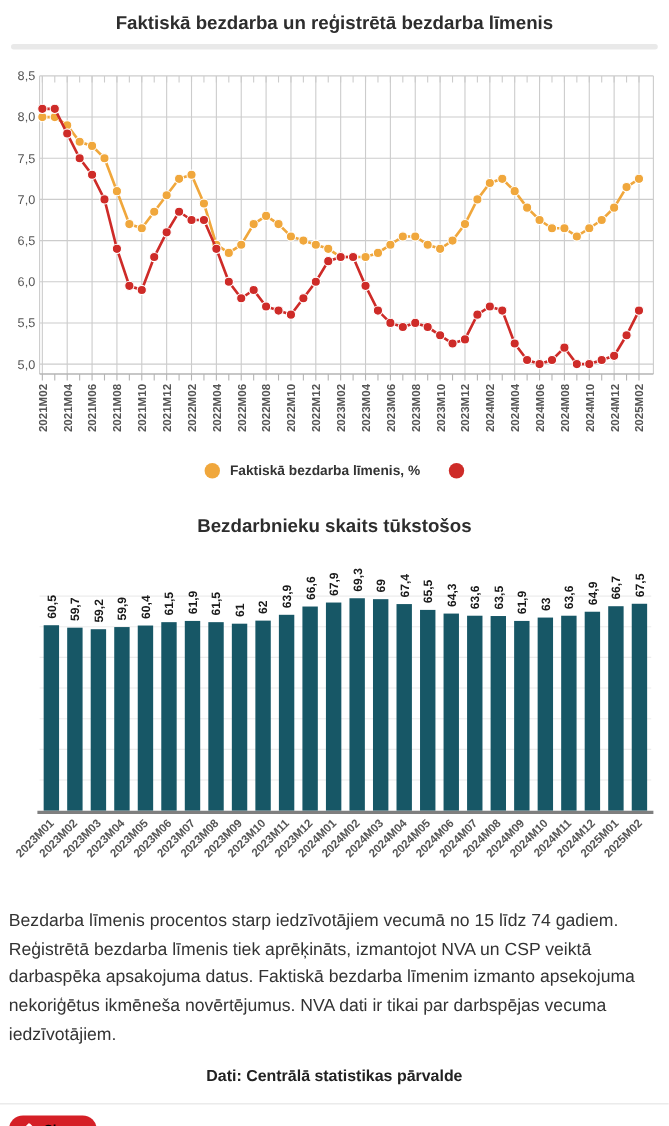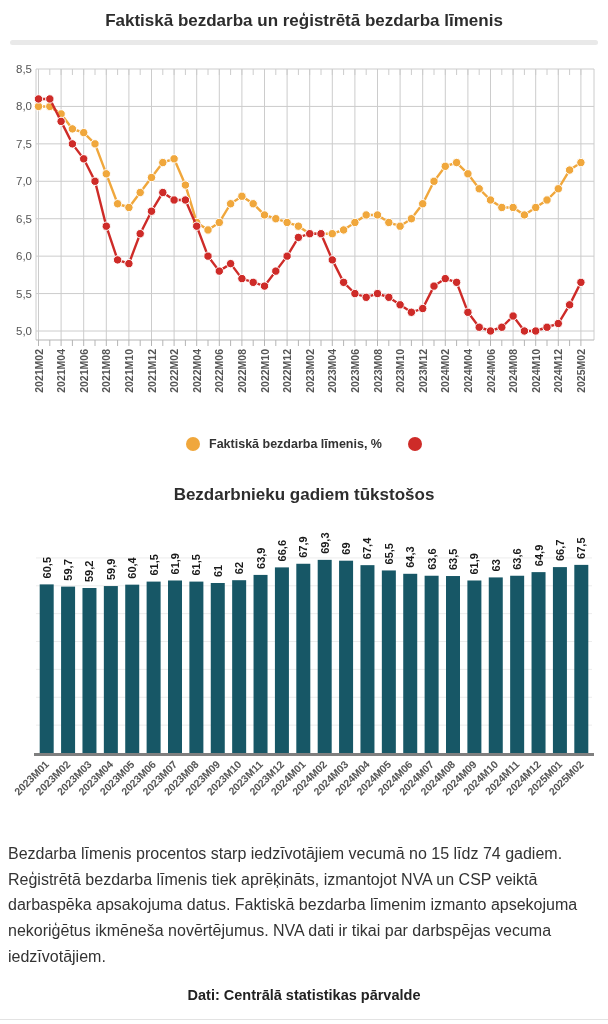--- a/index.html
+++ b/index.html
@@ -1,20 +1,20 @@
 <!DOCTYPE html>
 <html><head>
 <meta charset="utf-8">
 <style>
   html,body{margin:0;padding:0;background:#fff;}
   body{width:608px;height:1024px;font-family:"Liberation Sans",sans-serif;overflow:hidden;position:relative;}
   .page-title{margin:10px 10px 0;font-size:17px;line-height:1.25;font-weight:bold;color:#2d2d2d;text-align:center;}
   .title-divider{height:5px;background:#e9e9e9;border-radius:3px;margin:9px 10px 0;}
   svg{display:block;}
-  .legend{display:flex;justify-content:center;align-items:center;gap:26px;margin-top:28px;height:22px;}
+  .legend{display:flex;justify-content:center;align-items:center;gap:26px;margin-top:12px;height:22px;}
   .legend-item{display:flex;align-items:center;gap:9px;}
   .legend-dot{width:14px;height:14px;border-radius:50%;}
   .legend-label{font-size:12.5px;font-weight:600;color:#333;}
   .bar-title{margin:30px 10px 0;font-size:17px;font-weight:bold;color:#2d2d2d;text-align:center;}
   .footer-note{margin:14px 8px 0;font-size:16px;line-height:1.6;color:#333;}
   .source-line{margin:18px 8px 0;font-size:14.5px;font-weight:600;color:#222;text-align:center;}
   .bottom-divider{height:1px;background:#e3e3e3;margin:16px 0 0;}
   .bottom-row{display:flex;justify-content:space-between;align-items:flex-start;padding:10px 8px 0 8px;}
   .share-button{display:inline-flex;align-items:flex-start;gap:7px;background:#d51f26;color:#000000;border:none;border-radius:14px;padding:6px 15px 6px 12px;font-size:12px;font-weight:bold;font-family:"Liberation Sans",sans-serif;cursor:pointer;}
   .leta-logo{display:flex;align-items:center;gap:7px;margin-top:12px;margin-right:4px;}
@@ -299,21 +299,21 @@
 <div class="legend">
   <div class="legend-item">
     <span class="legend-dot" id="legend-dot-0" style="background: rgb(240, 167, 60);"></span>
     <span class="legend-label">Faktiskā bezdarba līmenis, %</span>
   </div>
   <div class="legend-item">
     <span class="legend-dot" id="legend-dot-1" style="background: rgb(206, 43, 40);"></span>
   </div>
 </div>
 
-<h2 class="bar-title">Bezdarbnieku gadiem tūkstošos</h2>
+<h2 class="bar-title">Bezdarbnieku skaits tūkstošos</h2>
 
 <svg id="bar-chart" width="608" height="322" viewBox="0 0 608 322">
     <line x1="36" y1="220.13" x2="592" y2="220.13" stroke="#ececec" stroke-width="1"></line>
     <line x1="36" y1="192.26" x2="592" y2="192.26" stroke="#ececec" stroke-width="1"></line>
     <line x1="36" y1="164.39" x2="592" y2="164.39" stroke="#ececec" stroke-width="1"></line>
     <line x1="36" y1="136.52" x2="592" y2="136.52" stroke="#ececec" stroke-width="1"></line>
     <line x1="36" y1="108.65" x2="592" y2="108.65" stroke="#ececec" stroke-width="1"></line>
     <line x1="36" y1="80.78" x2="592" y2="80.78" stroke="#ececec" stroke-width="1"></line>
     <line x1="36" y1="52.91" x2="592" y2="52.91" stroke="#ececec" stroke-width="1"></line>
     <rect x="39.69230769230769" y="79.38650000000001" width="14" height="168.6135" fill="#175766"></rect>

